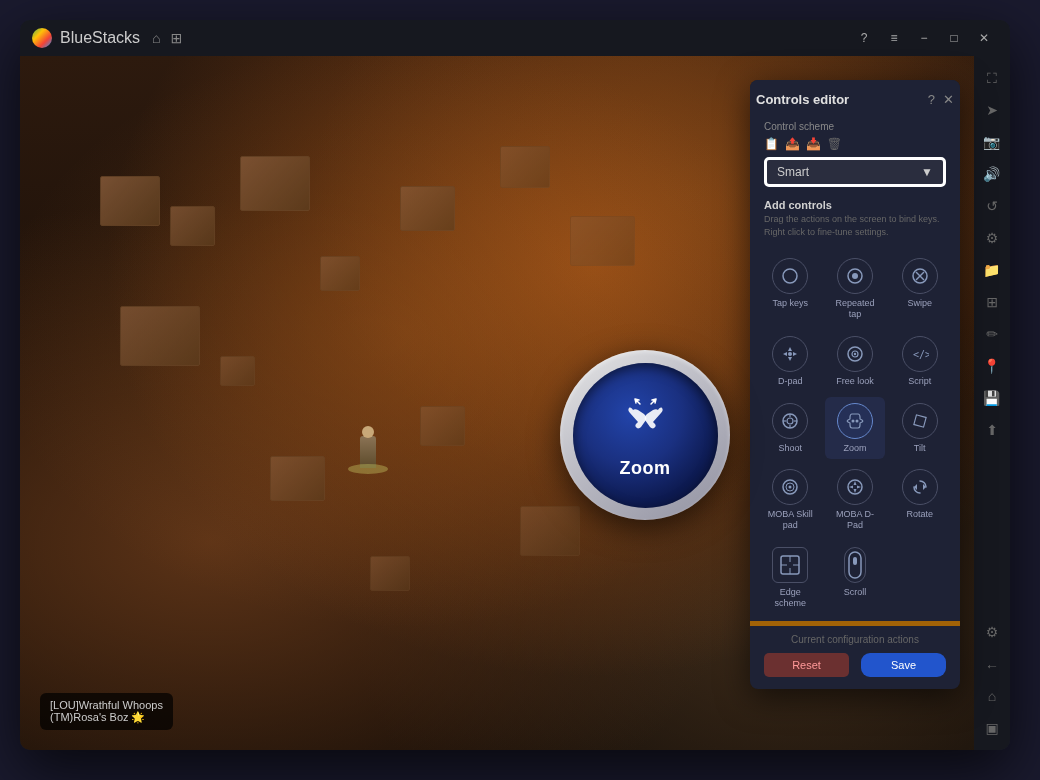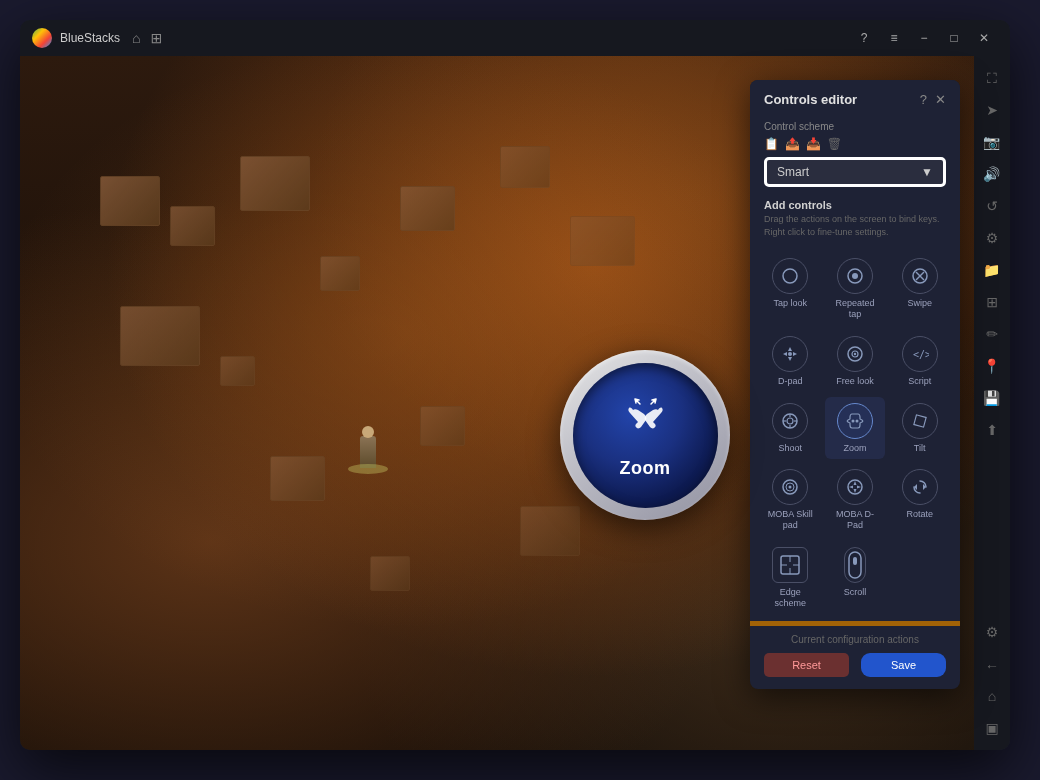--- a/index.html
+++ b/index.html
@@ -38,21 +38,21 @@
     }
     .title-bar-logo {
       width: 20px;
       height: 20px;
       border-radius: 50%;
       background: linear-gradient(135deg, #4CAF50, #FFC107, #F44336, #2196F3);
       flex-shrink: 0;
     }
     .title-bar-name {
       color: #ccc;
-      font-size: 12px;
+      font-size: 16px;
       font-weight: 500;
     }
     .title-bar-icons {
       display: flex;
       gap: 10px;
       margin-left: 4px;
     }
     .title-bar-icon {
       color: #888;
       font-size: 14px;
@@ -151,21 +151,21 @@
       border-radius: 8px;
       box-shadow: 0 8px 32px rgba(0,0,0,0.6);
       overflow: hidden;
       z-index: 20;
     }
 
     .panel-header {
       display: flex;
       align-items: center;
       justify-content: space-between;
-      padding: 12px 14px 10px;
+      padding: 12px 6px 10px;
       background: #1e2235;
     }
     .panel-title {
       color: #e0e0e0;
       font-size: 13px;
       font-weight: 600;
     }
     .panel-header-icons {
       display: flex;
       gap: 8px;
@@ -408,20 +408,24 @@
       <div class="crate" style="width:40px;height:35px;top:500px;left:350px;opacity:0.5;"></div>
 
       <div style="position:absolute;top:380px;left:340px;">
         <div style="width:16px;height:32px;background:linear-gradient(180deg,#8B7355 0%,#5C4A2A 100%);border-radius:3px 3px 0 0;position:relative;">
           <div style="position:absolute;top:-10px;left:50%;transform:translateX(-50%);width:12px;height:12px;border-radius:50%;background:#C8A878;"></div>
         </div>
 
         <div style="width:40px;height:10px;border-radius:50%;background:rgba(200,200,100,0.4);position:absolute;bottom:-6px;left:-12px;"></div>
       </div>
 
+      <div class="game-status">
+        <div>[LOU]Wrathful Whoops</div>
+        <div>(TM)Rosa's Boz 🌟</div>
+      </div>
     </div>
   </div>
 
   <div class="right-toolbar">
     <div class="toolbar-btn">⛶</div>
     <div class="toolbar-btn">➤</div>
     <div class="toolbar-btn">📷</div>
     <div class="toolbar-btn">🔊</div>
     <div class="toolbar-btn">↺</div>
     <div class="toolbar-btn">⚙</div>
@@ -468,21 +472,21 @@
     </div>
 
     <div class="controls-grid">
 
       <div class="control-item">
         <div class="control-icon-wrapper">
           <svg width="18" height="18" viewBox="0 0 18 18">
               <circle cx="9" cy="9" r="7" fill="none" stroke="#8899bb" stroke-width="1.5"></circle>
             </svg>
         </div>
-        <span class="control-label">Tap look</span>
+        <span class="control-label">Tap keys</span>
       </div>
 
       <div class="control-item">
         <div class="control-icon-wrapper">
           <svg width="18" height="18" viewBox="0 0 18 18">
               <circle cx="9" cy="9" r="7" fill="none" stroke="#8899bb" stroke-width="1.5"></circle>
               <circle cx="9" cy="9" r="3" fill="#8899bb"></circle>
             </svg>
         </div>
         <span class="control-label">Repeated tap</span>

